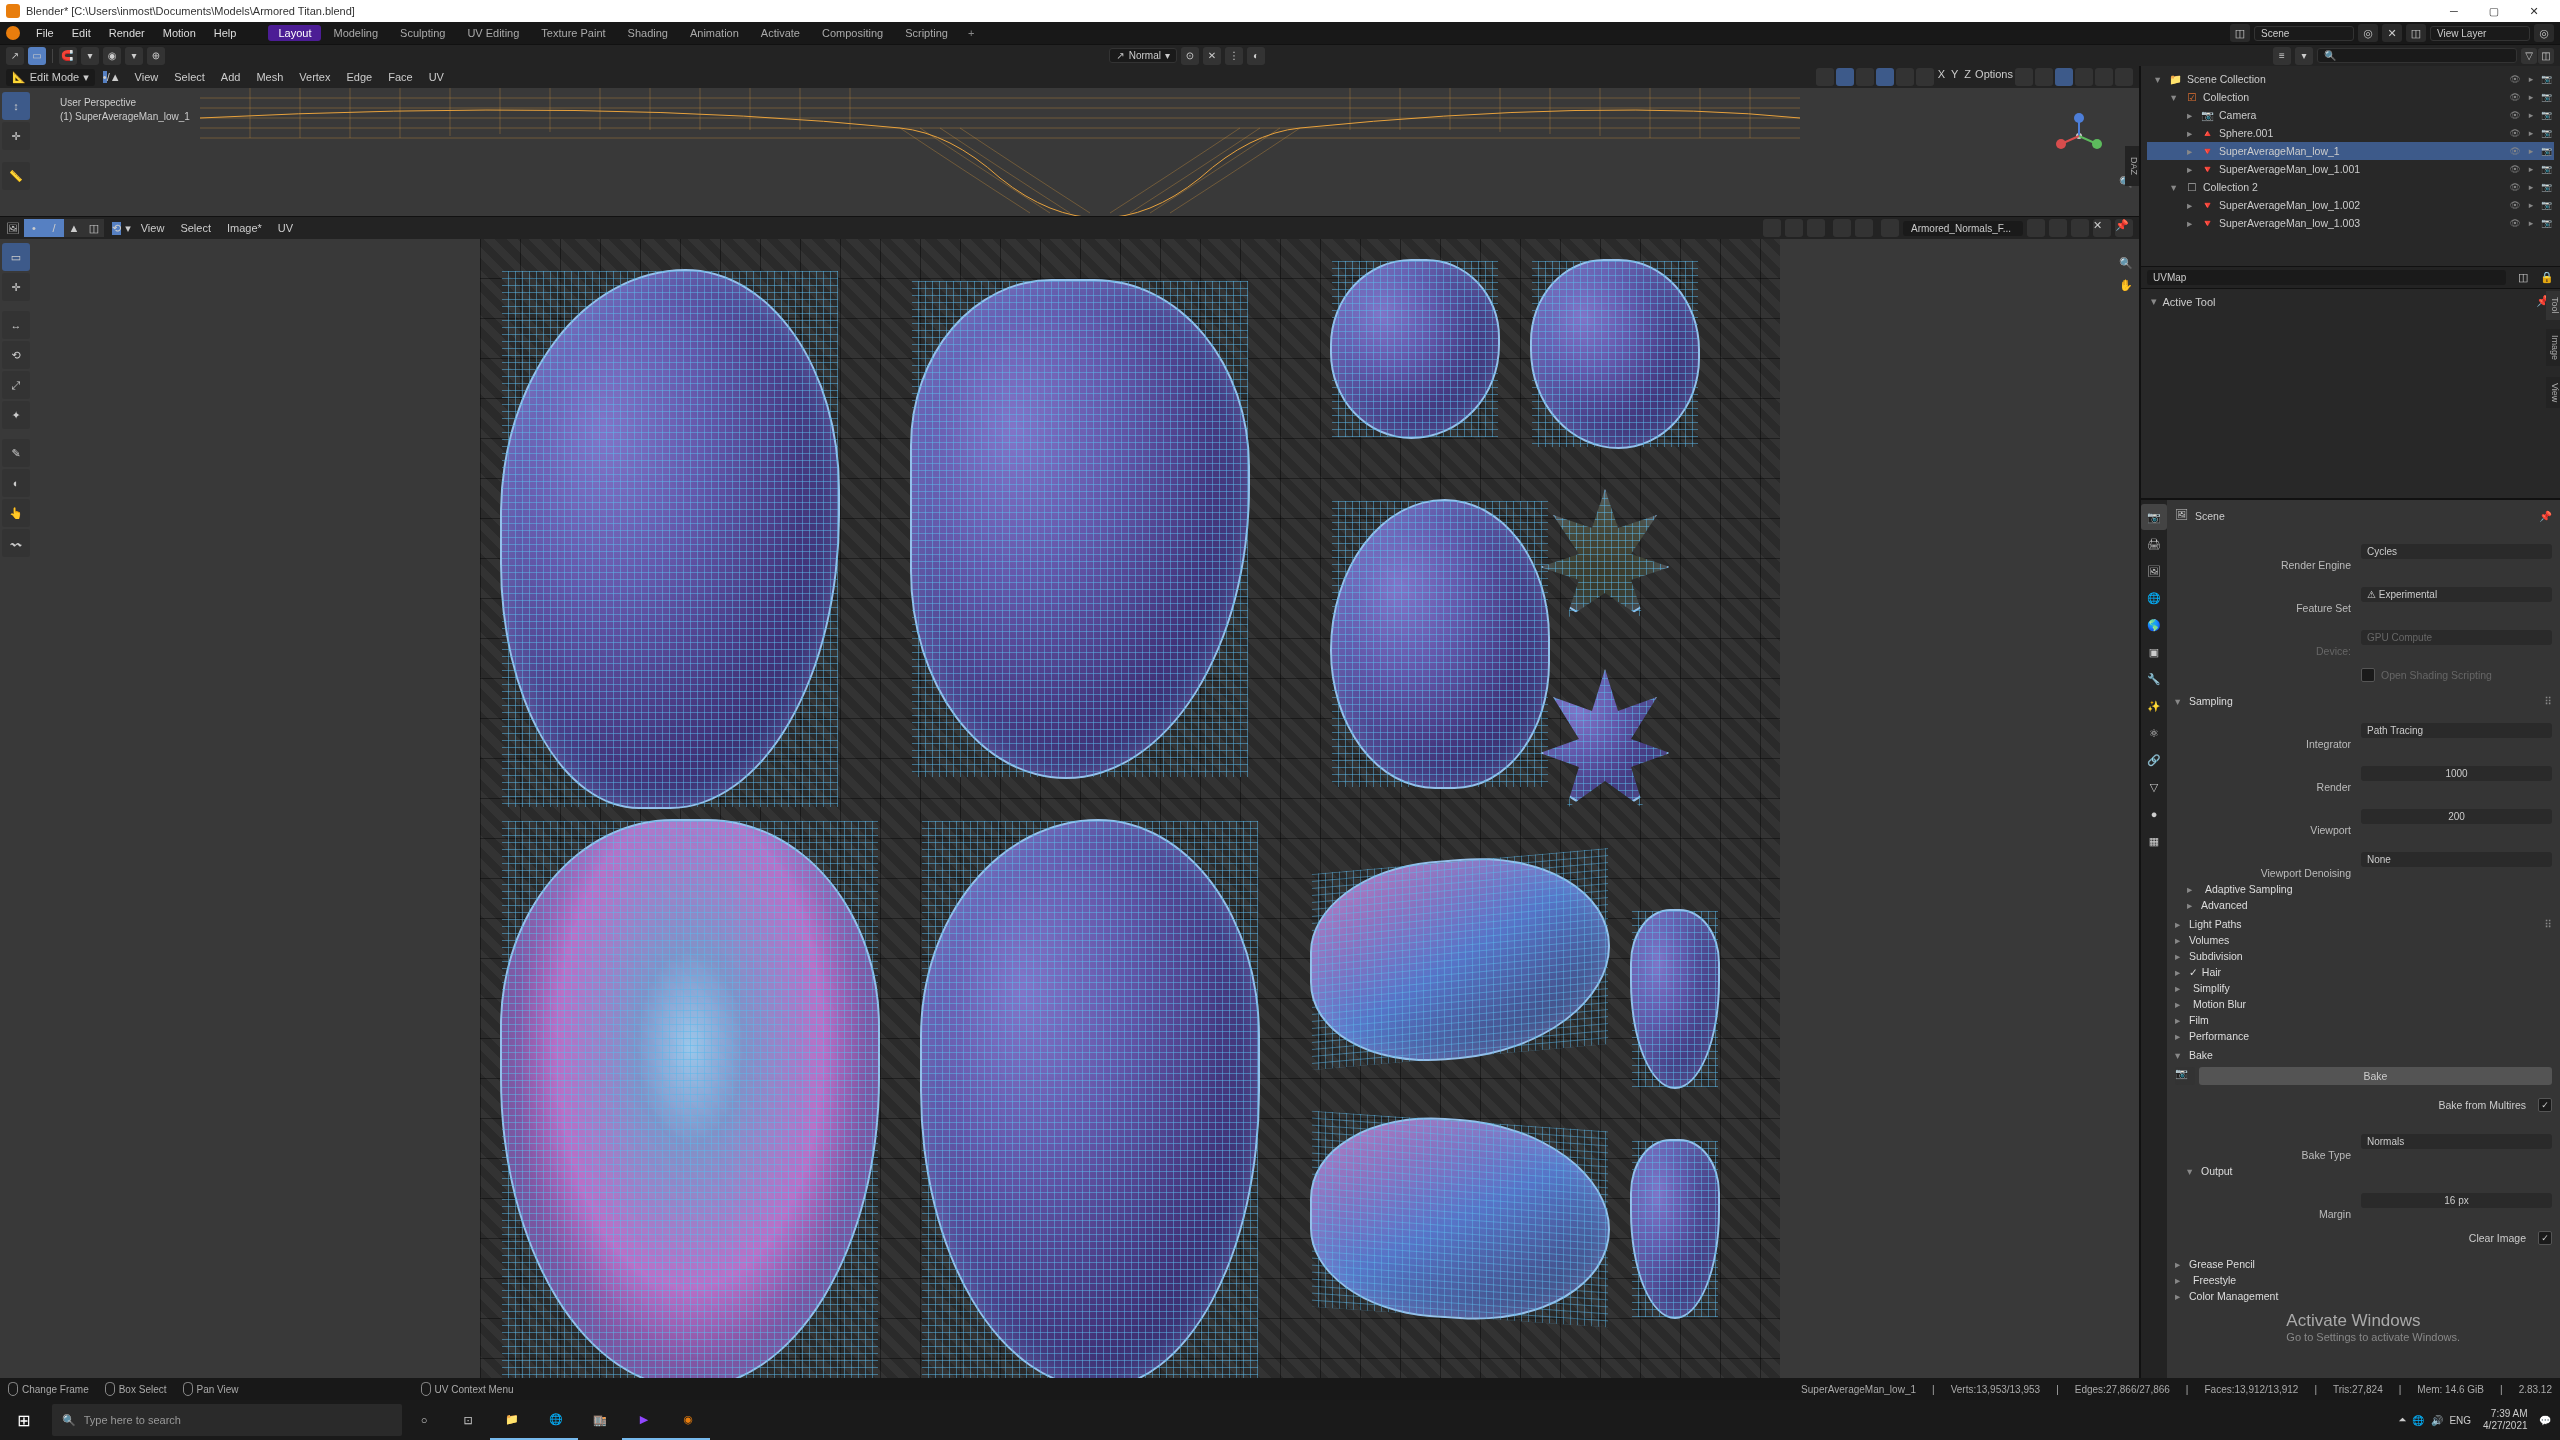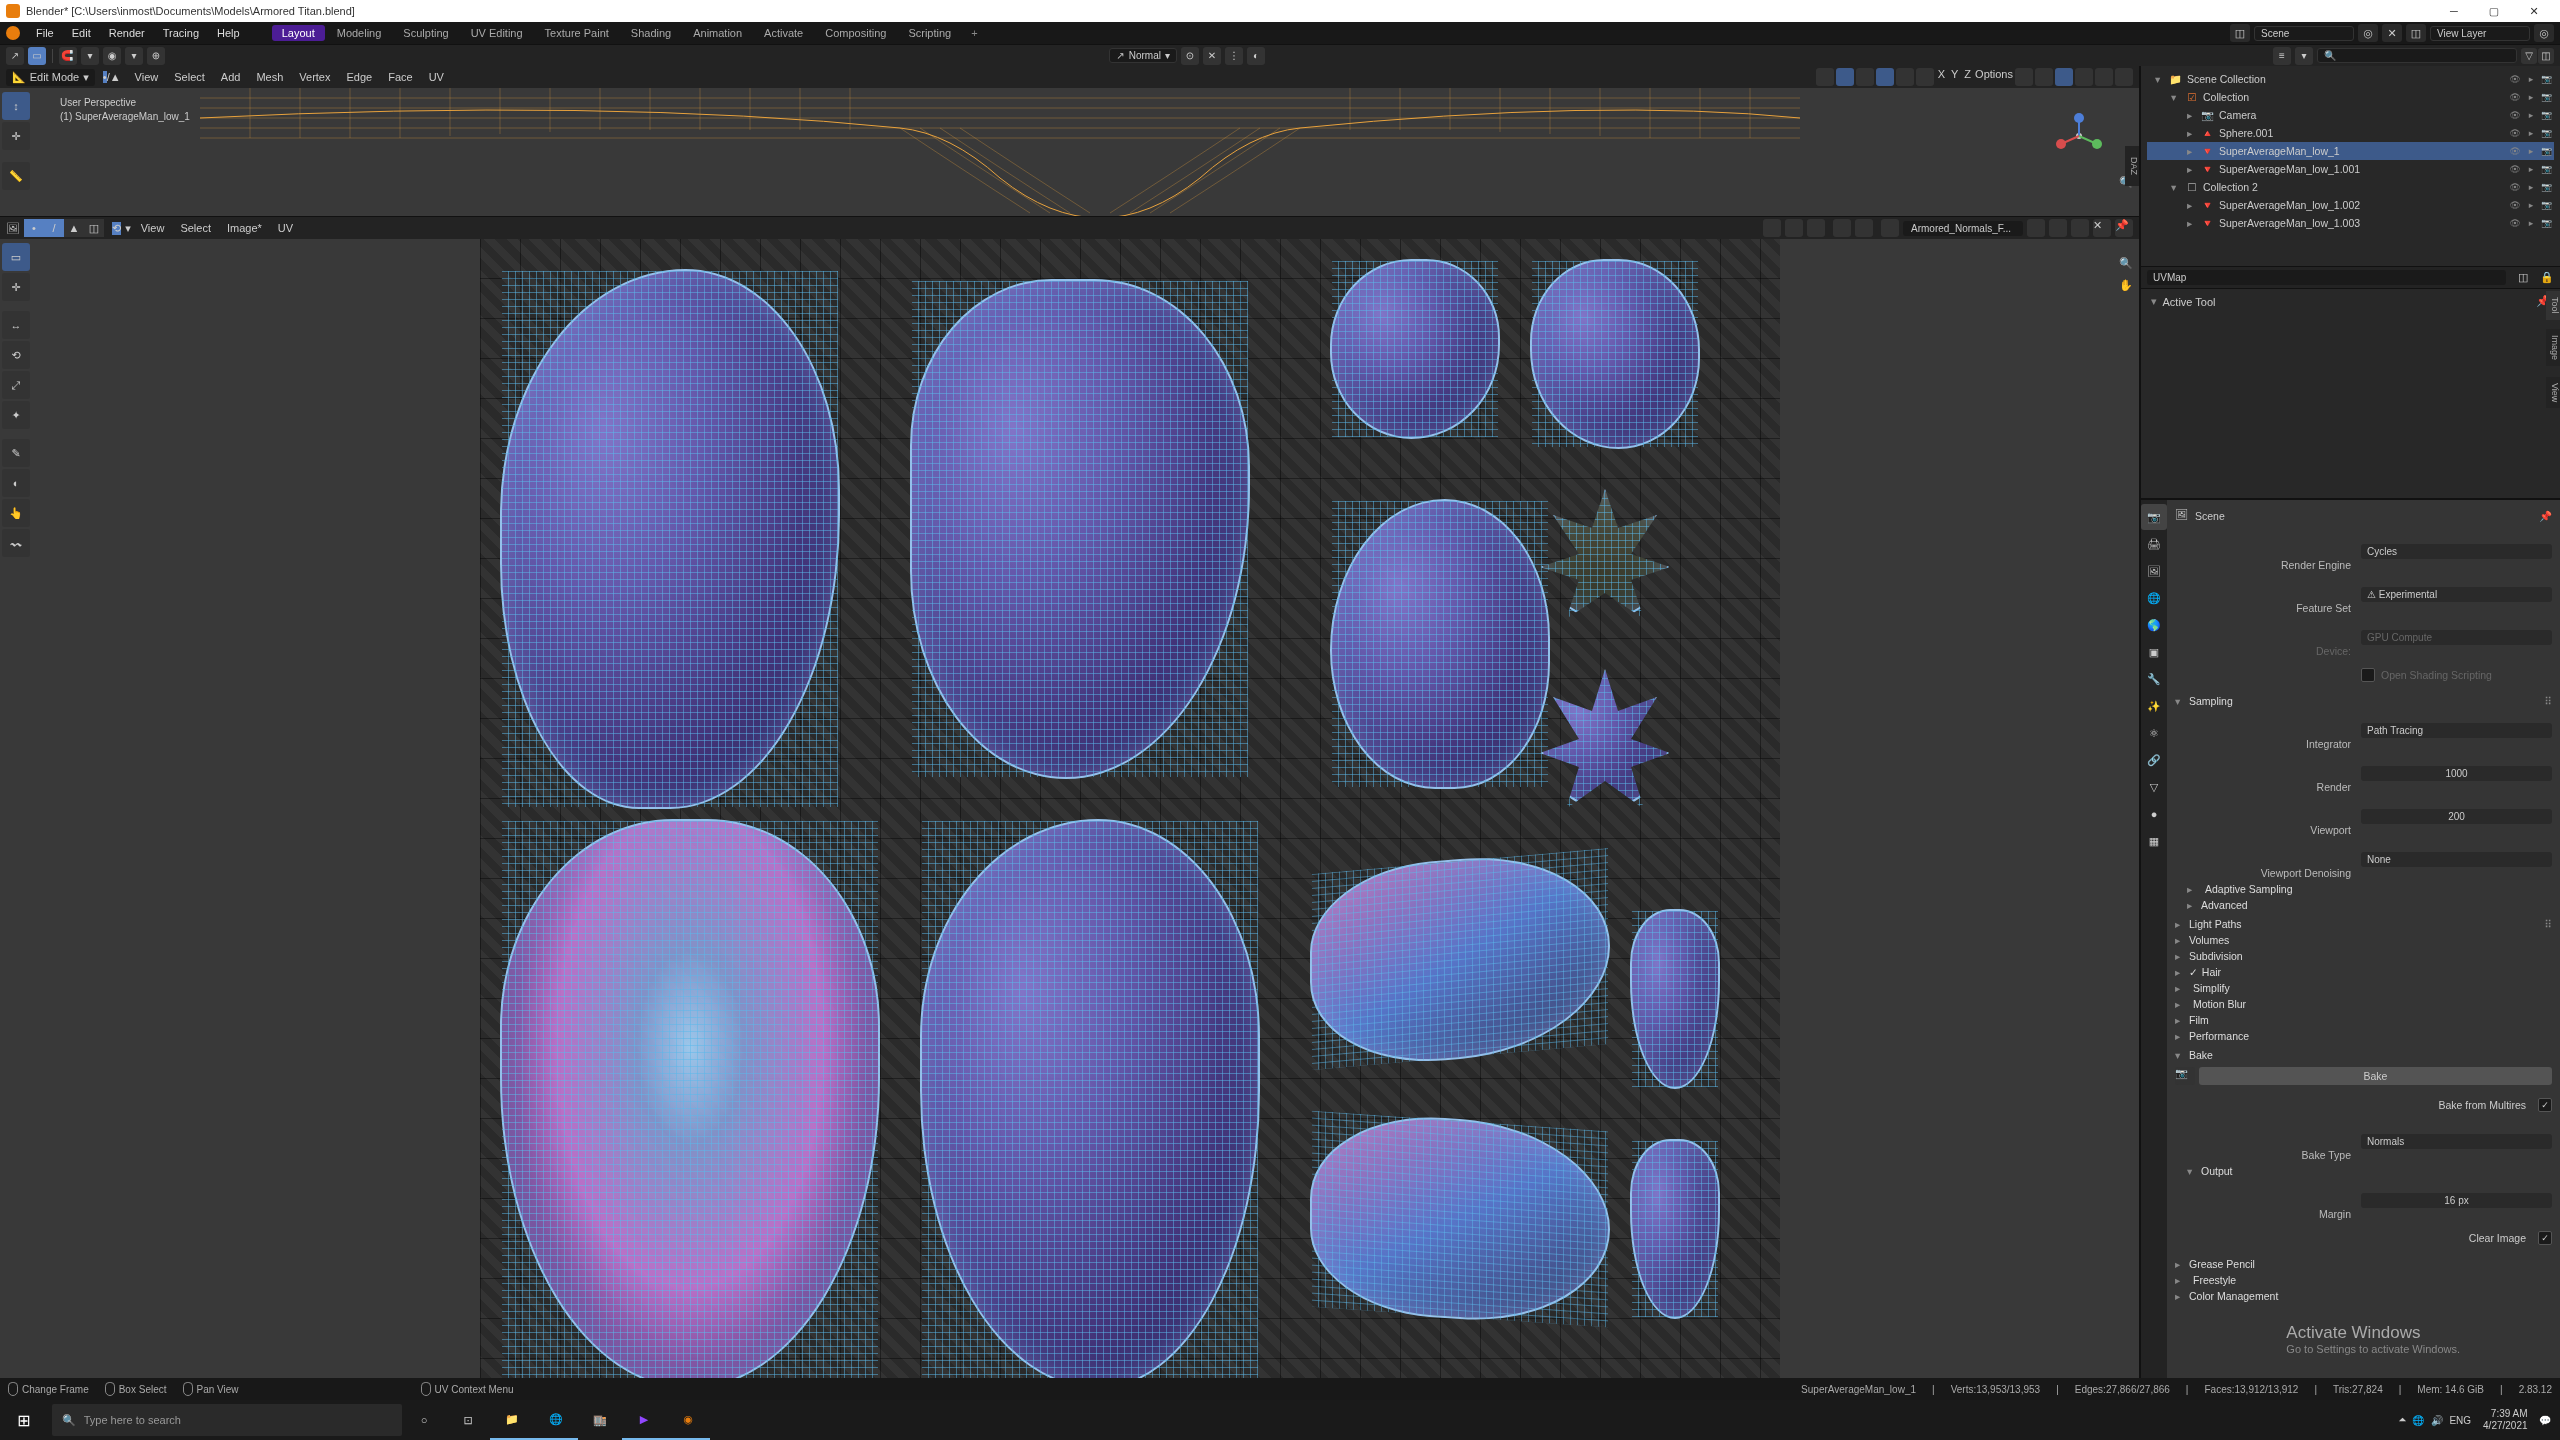--- a/index.html
+++ b/index.html
@@ -137,41 +137,41 @@
 .taskbar { position: absolute; bottom: 0; left: 0; right: 0; height: 40px; background: #1a1a1a; display: flex; align-items: center; }
 .taskbar .start { width: 48px; height: 40px; display: flex; align-items: center; justify-content: center; color: #fff; font-size: 16px; }
 .taskbar .search { width: 350px; height: 32px; background: #2a2a2a; margin-left: 4px; display: flex; align-items: center; padding: 0 10px; gap: 8px; color: #999; border-radius: 2px; }
 .taskbar .task-icon { width: 44px; height: 40px; display: flex; align-items: center; justify-content: center; }
 .taskbar .task-icon.active { border-bottom: 2px solid #76b9ed; }
 .taskbar .spacer { flex: 1; }
 .taskbar .tray { display: flex; align-items: center; gap: 6px; padding: 0 8px; color: #ccc; font-size: 10px; }
 .taskbar .clock { text-align: right; line-height: 1.2; padding: 0 6px; }
 
 
-.watermark { position: absolute; right: 100px; bottom: 85px; color: #888; text-align: left; }
+.watermark { position: absolute; right: 100px; bottom: 97px; color: #888; text-align: left; }
 .watermark .t1 { font-size: 17px; color: #aaa; }
 .watermark .t2 { font-size: 11px; color: #888; }
 </style>
 </head>
 <body>
 
 <div class="titlebar">
   <div class="logo"></div>
   <div class="title">Blender* [C:\Users\inmost\Documents\Models\Armored Titan.blend]</div>
   <div class="winbtn">─</div>
   <div class="winbtn">▢</div>
   <div class="winbtn">✕</div>
 </div>
 
 <div class="topmenu">
   <div class="blender-icon"></div>
   <div class="menu">File</div>
   <div class="menu">Edit</div>
   <div class="menu">Render</div>
-  <div class="menu">Tracing</div>
+  <div class="menu">Motion</div>
   <div class="menu">Help</div>
   <div style="width:20px"></div>
   <div class="tabbtn active">Layout</div>
   <div class="tabbtn">Modeling</div>
   <div class="tabbtn">Sculpting</div>
   <div class="tabbtn">UV Editing</div>
   <div class="tabbtn">Texture Paint</div>
   <div class="tabbtn">Shading</div>
   <div class="tabbtn">Animation</div>
   <div class="tabbtn">Activate</div>

